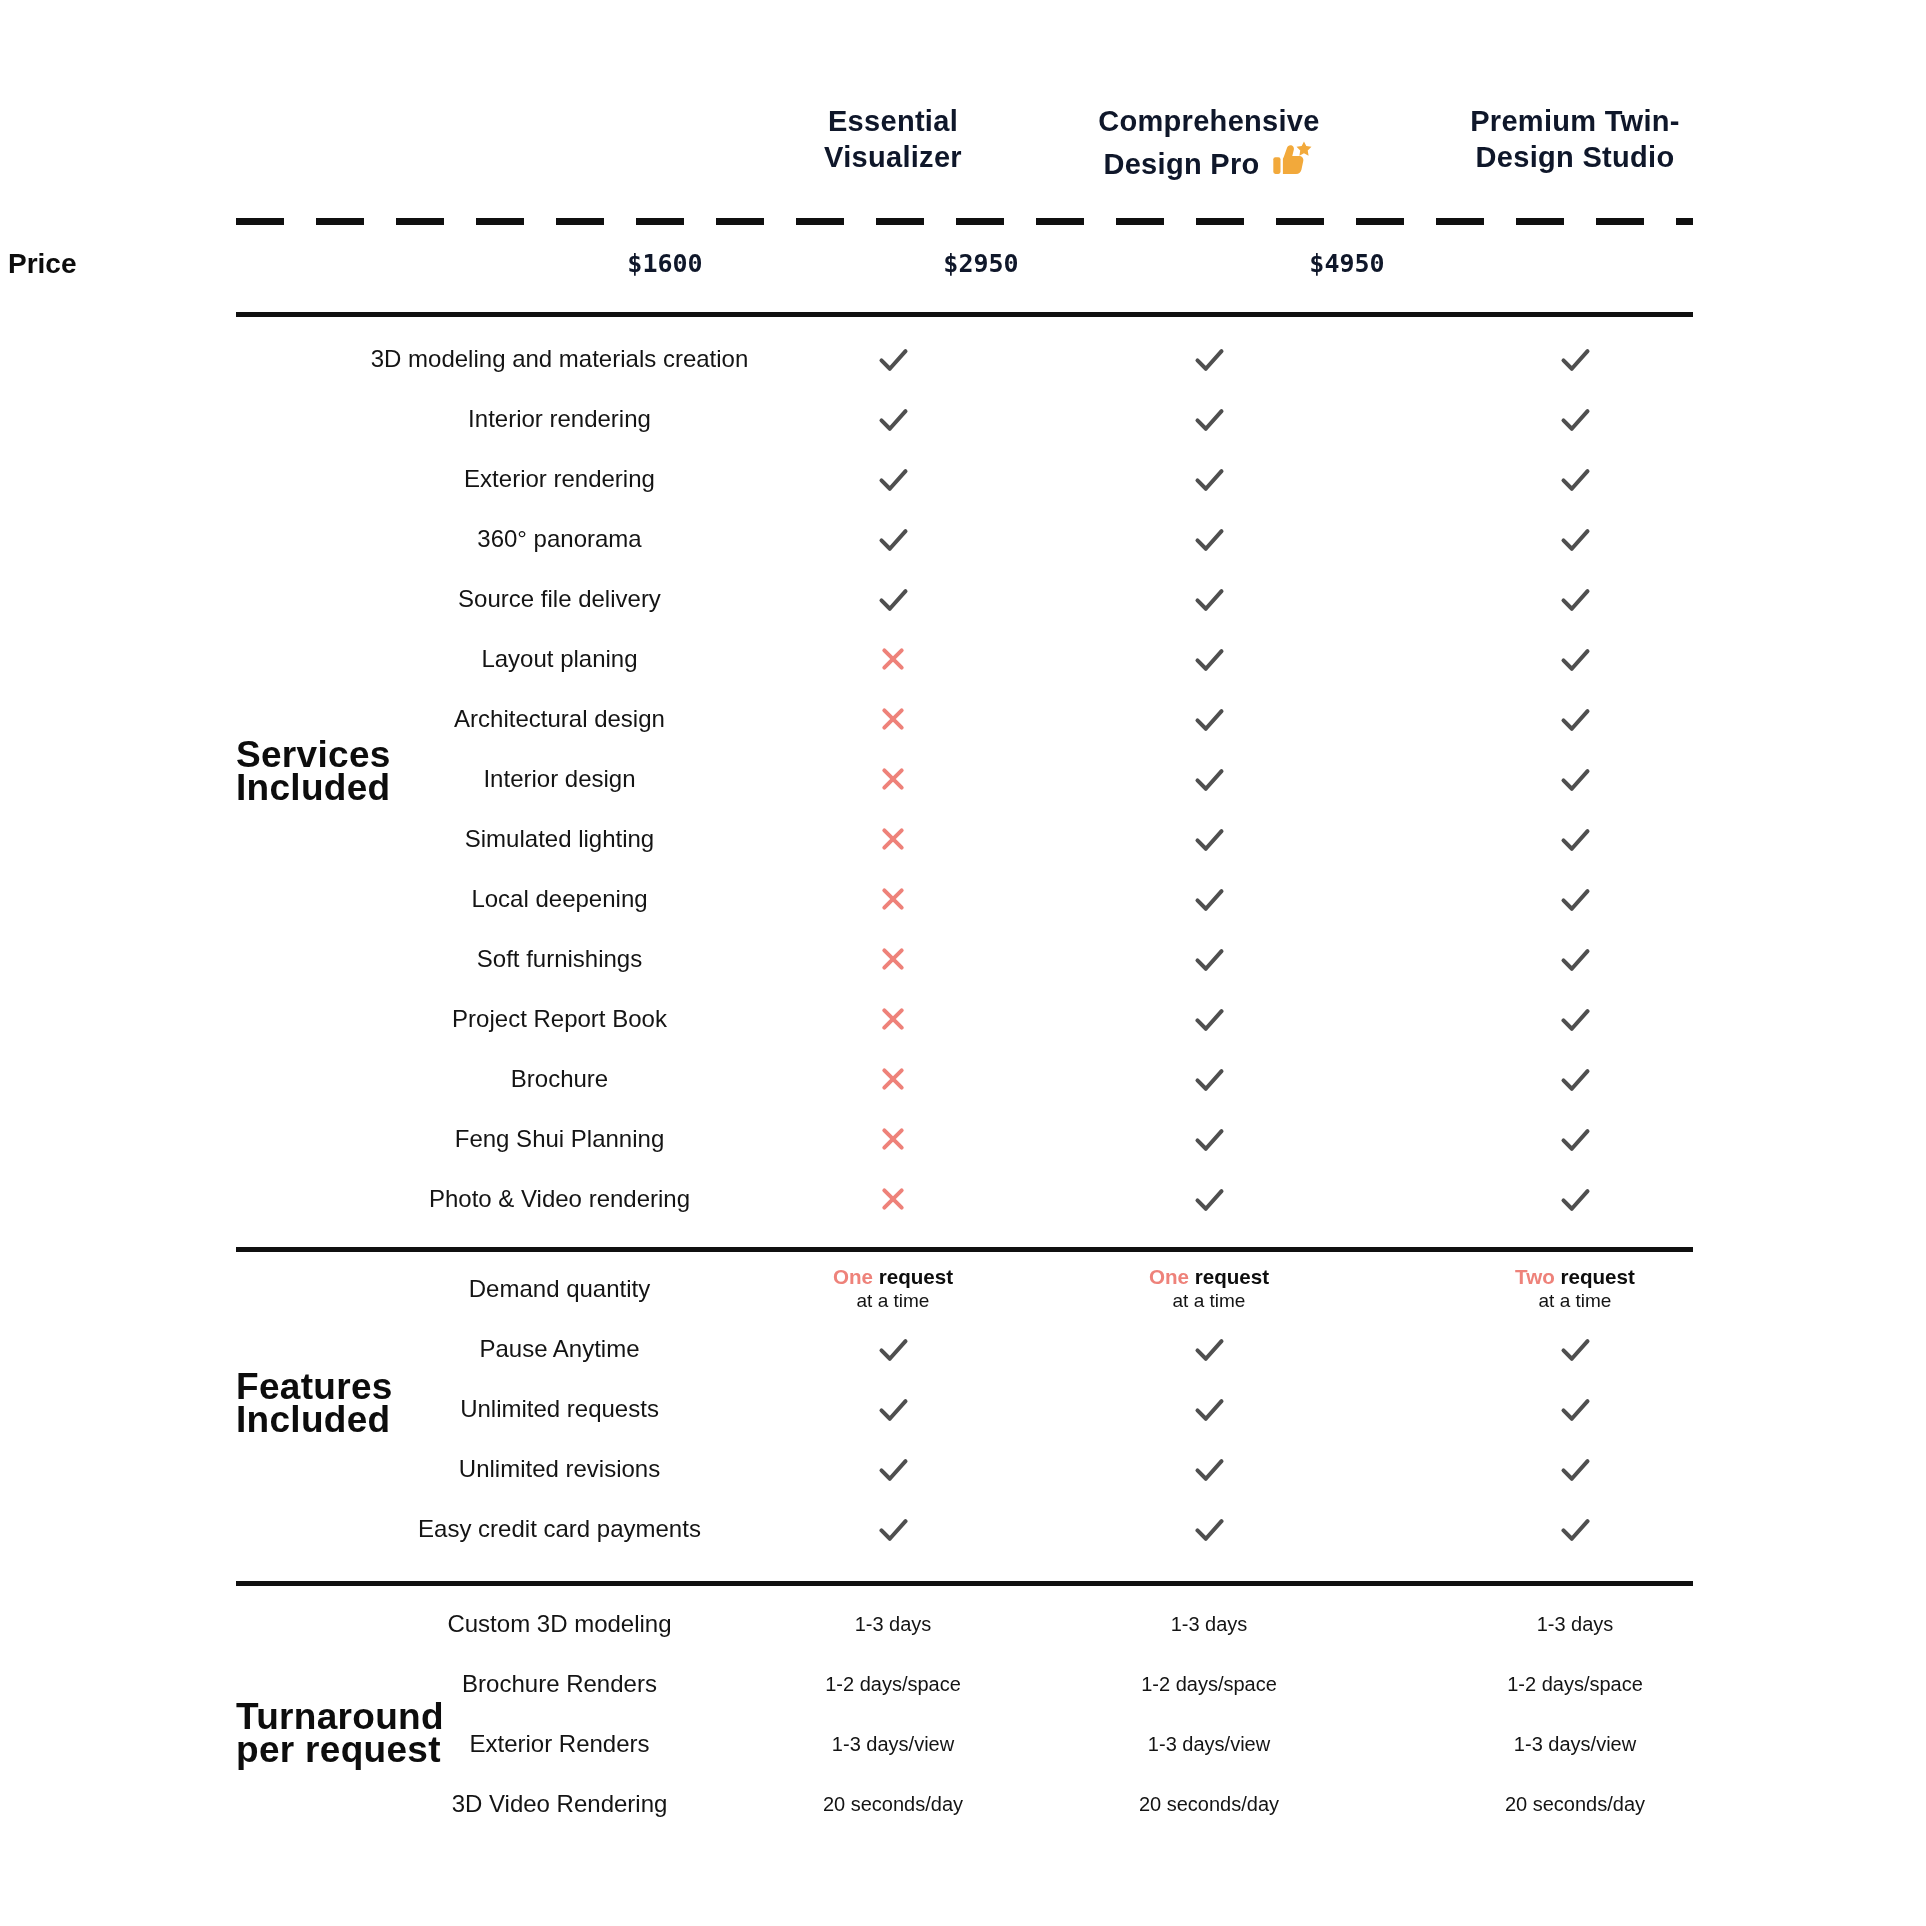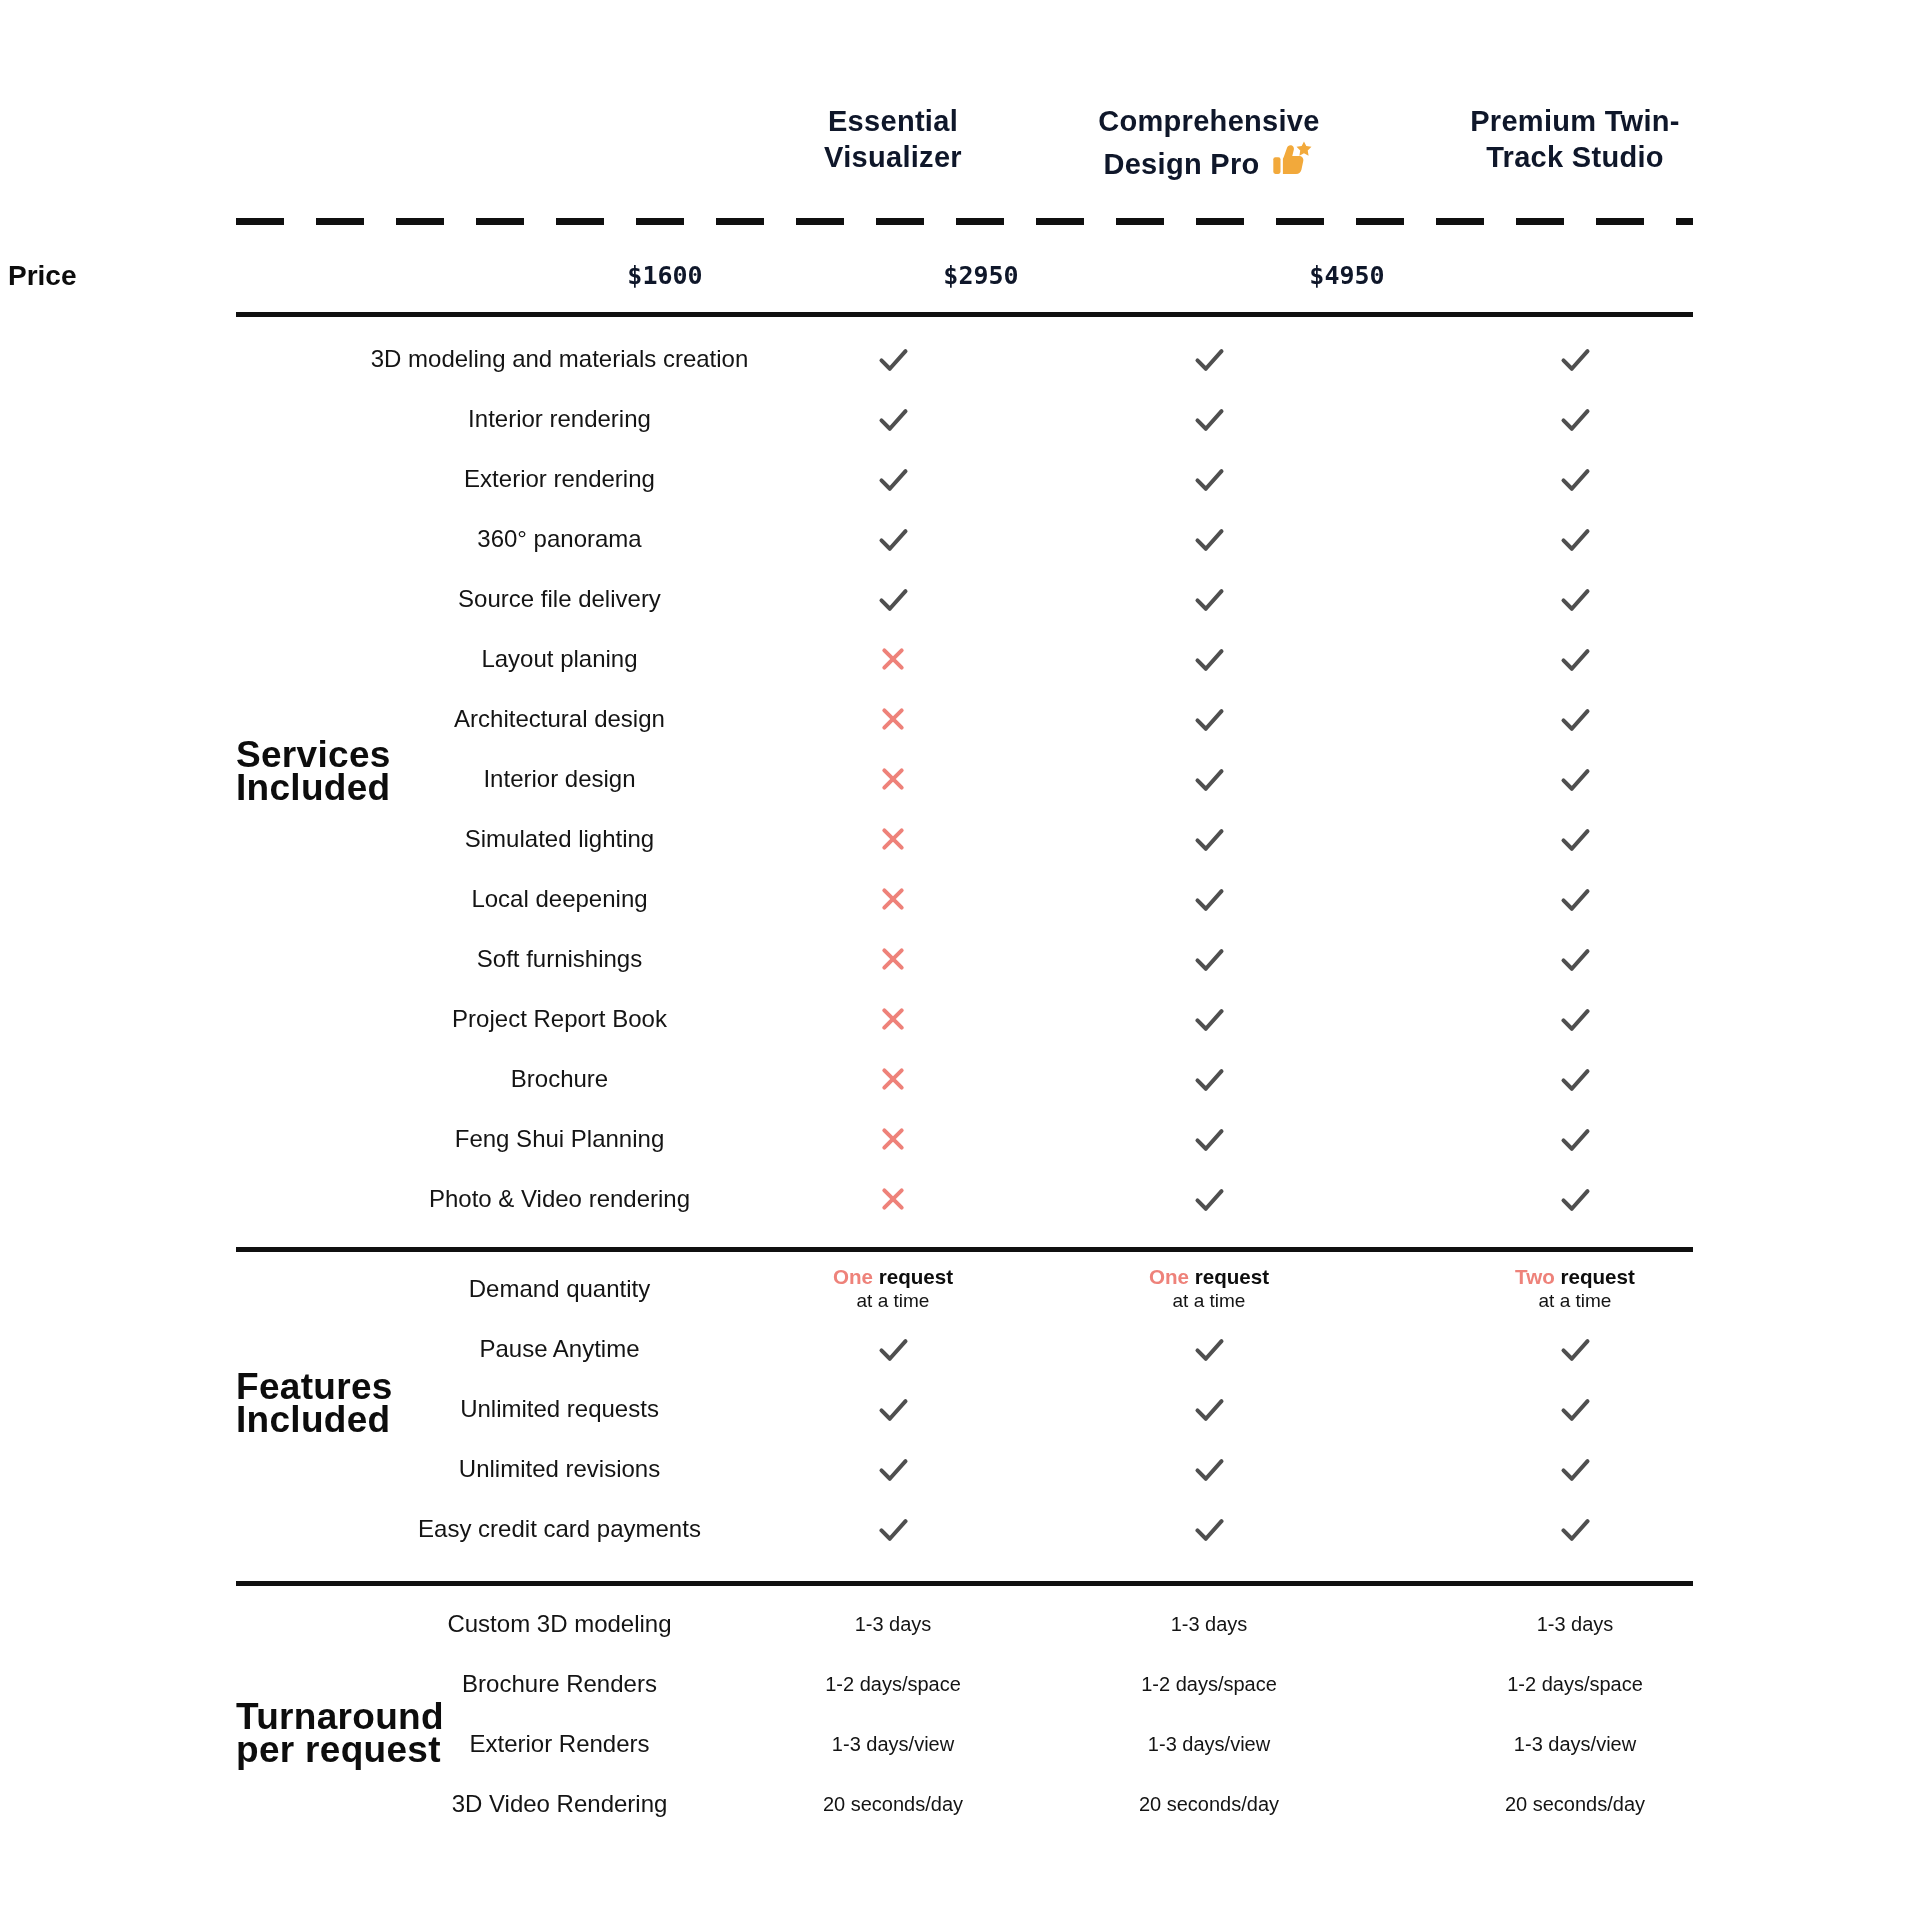--- a/index.html
+++ b/index.html
@@ -55,27 +55,27 @@
       <div class="plan-line">
         <span>Design Pro</span><span class="badge"><svg viewBox="0 0 48 48" width="46" height="46">
           <path d="M36.5 2.5 l2.4 4.9 5.4.8 -3.9 3.8 .9 5.4 -4.8-2.5 -4.8 2.5 .9-5.4 -3.9-3.8 5.4-.8 z" fill="#F2A93B"></path>
           <rect x="4.5" y="19" width="7.5" height="17.5" rx="2.2" fill="#F2A93B"></rect>
           <path d="M14.5 36.5 h13.8 c2.9 0 5.1-1.9 5.6-4.7 l1.9-9.1 c.5-2.6-1.5-5-4.2-5 h-7.3 l1.6-6.6 c.6-2.4-1.2-4.6-3.6-4.6 -1.6 0-3 1-3.5 2.5 l-3.3 9.4 -1 2.1 z" fill="#F2A93B"></path>
         </svg></span>
       </div>
     </div>
     <div class="plan-title">
       <div class="plan-line">Premium Twin-</div>
-      <div class="plan-line">Track Studio</div>
+      <div class="plan-line">Design Studio</div>
     </div>
   </div>
 
   <div class="dash-line" style="top:218px;"></div>
 
-  <div class="abs cols price-row" style="top:248px;padding-left:8px;">
+  <div class="abs cols price-row" style="top:236px;padding-left:8px;">
     <div class="price-label">Price</div>
     <div class="price-val">$1600</div>
     <div class="price-val">$2950</div>
     <div class="price-val">$4950</div>
   </div>
 
   <div class="solid-line" style="top:312px;"></div>
 
   <div class="section-label" style="top:738px;">
     <div>Services</div>

